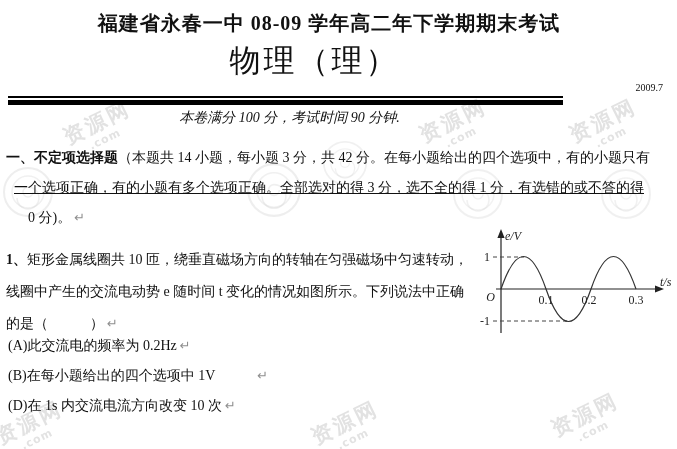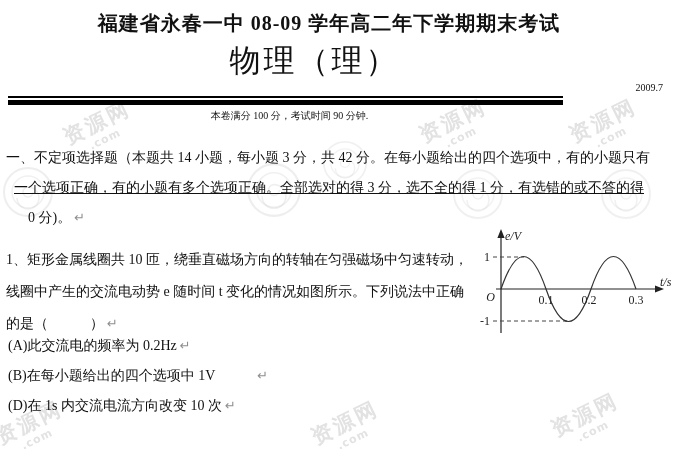--- a/index.html
+++ b/index.html
@@ -1,30 +1,30 @@
 <!DOCTYPE html>
 <html><head>
 <meta charset="utf-8">
 <style>
   html,body{margin:0;padding:0;}
   body{
     width:677px;height:449px;position:relative;overflow:hidden;
     background:#ffffff;color:#111;
     font-family:"Liberation Serif","DejaVu Serif",serif;
   }
-  .bold{font-weight:normal;text-align:right;}
+  .bold{font-weight:bold;text-align:right;}
   .title1{position:absolute;top:10px;left:0;width:658px;text-align:center;
     font-size:20px;font-weight:bold;letter-spacing:1px;white-space:nowrap;}
   .title2{position:absolute;top:40px;left:0;width:547px;text-align:center;
     font-size:31px;font-weight:500;letter-spacing:3px;white-space:nowrap;margin-left:41px;}
   .date{position:absolute;top:82px;right:14px;font-size:10px;}
   .rule{position:absolute;top:96px;left:8px;width:555px;}
   .rule-thin{height:2px;background:#000;}
   .rule-thick{height:5px;background:#000;margin-top:2px;}
-  .exam-info{position:absolute;top:109px;left:0;width:579px;text-align:center;font-size:10px;}
+  .exam-info{position:absolute;top:109px;left:0;width:579px;text-align:center;font-size:14px;font-style:italic;}
   .section{position:absolute;top:143px;left:6px;width:671px;font-size:14px;line-height:30px;}
   .section .l2{padding-left:8px;text-decoration:underline;}
   .section .l3{padding-left:22px;}
   .sline{white-space:nowrap;}
   .question{position:absolute;top:244px;left:6px;width:470px;font-size:14px;line-height:32px;}
   .qline{white-space:nowrap;}
   .options{position:absolute;top:331px;left:8px;font-size:14px;line-height:30px;}
   .opt{white-space:nowrap;}
   .pmark{color:#8f8f8f;font-size:13px;font-family:"DejaVu Sans",sans-serif;margin-left:3px;}
   .pmark-b{margin-left:42px;}

